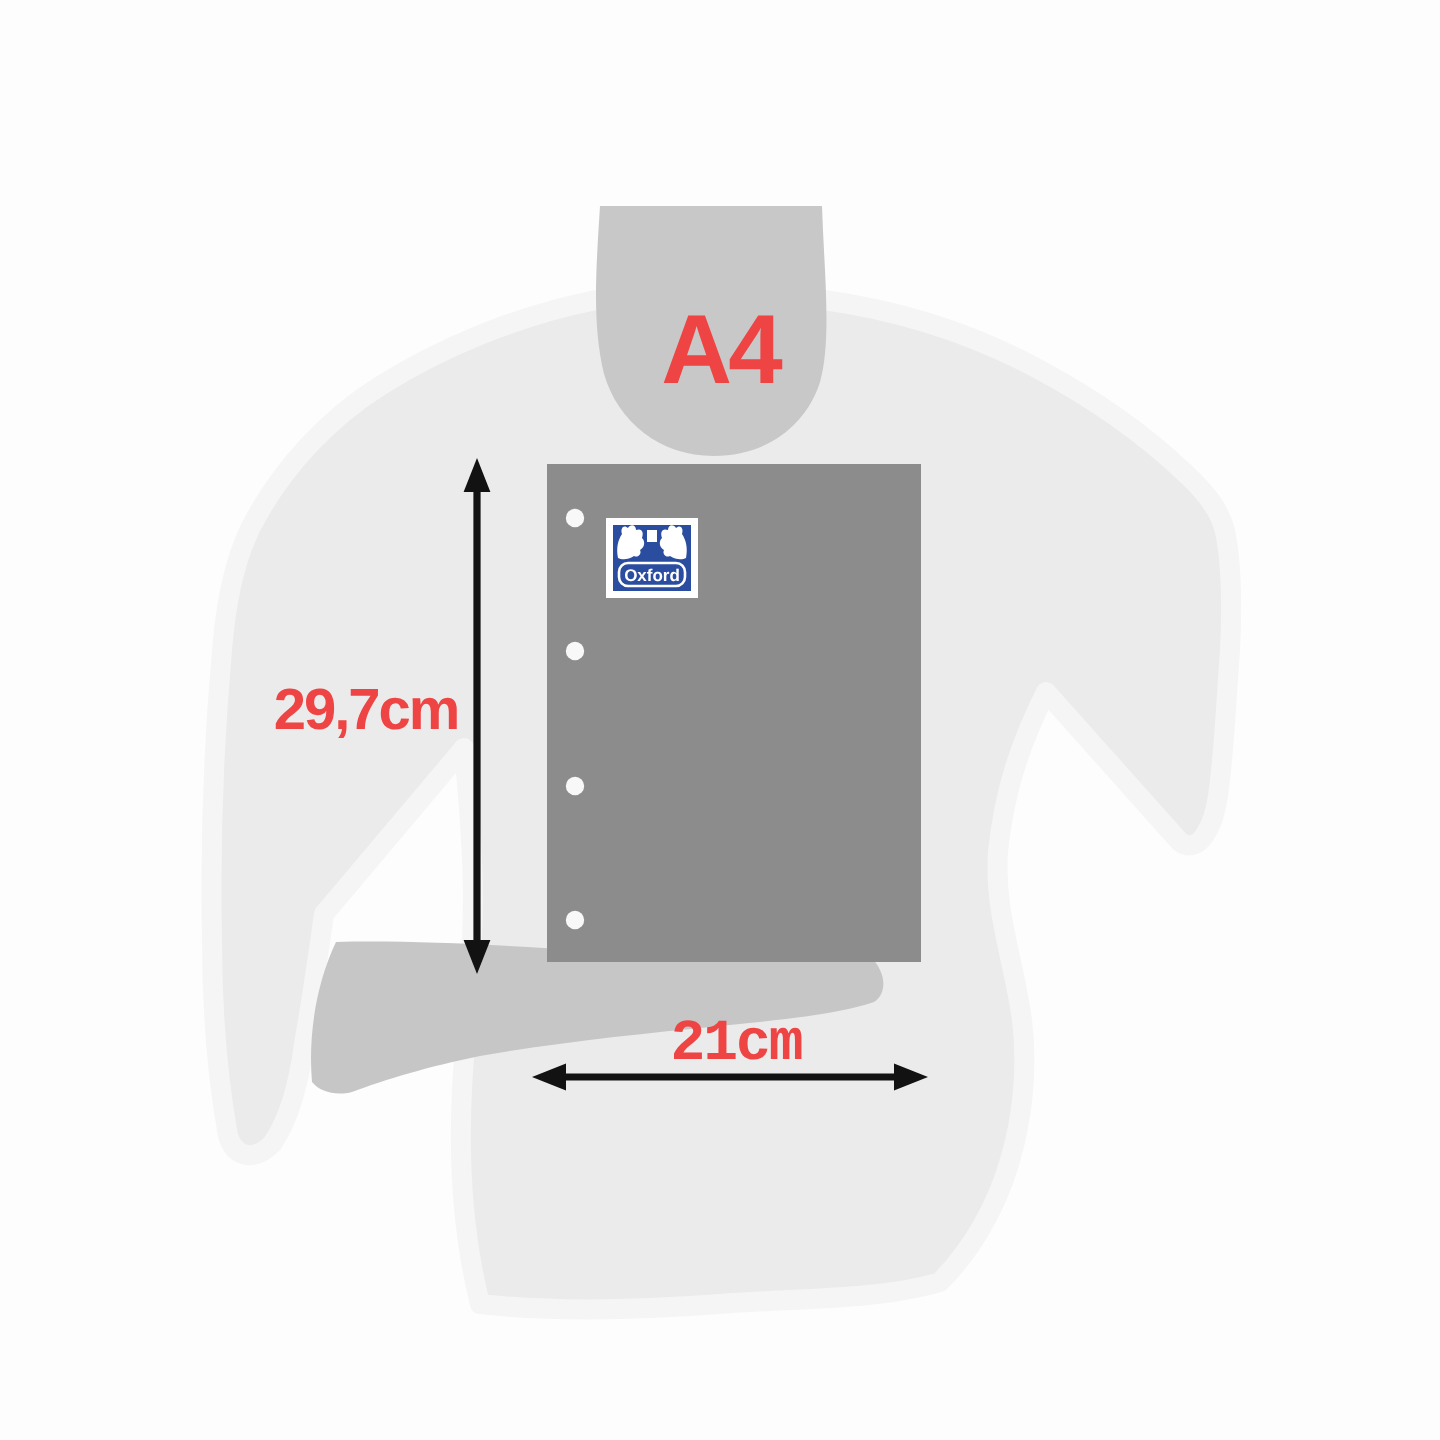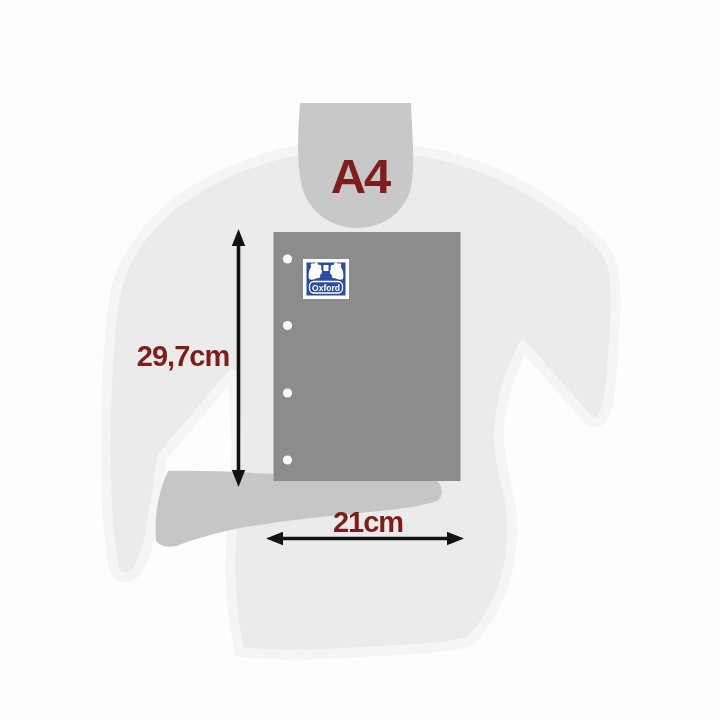--- a/index.html
+++ b/index.html
@@ -3,25 +3,25 @@
 <meta charset="utf-8">
 <style>
   html,body{margin:0;padding:0;background:#fdfdfd;}
   .canvas{
     position:relative;width:720px;height:720px;overflow:hidden;
     background:#fdfdfd;font-family:"Liberation Sans",sans-serif;
   }
   .canvas svg{position:absolute;left:0;top:0;}
   .label{
     position:absolute;transform:translate(-50%,-50%);
-    color:#7f1d1d;font-weight:bold;white-space:nowrap;line-height:1;
+    color:#ef4444;font-weight:bold;white-space:nowrap;line-height:1;
   }
   .label-format{left:360px;top:176px;font-size:49px;letter-spacing:-2px;}
   .label-height{left:183px;top:356px;font-size:29px;letter-spacing:-1px;}
-  .label-width{left:368px;top:522px;font-size:29px;letter-spacing:-1px;}
+  .label-width{left:368px;top:522px;font-size:29px;letter-spacing:-1px;font-family:Liberation Mono, monospace;}
   .logo-text{font-family:"Liberation Sans",sans-serif;font-weight:bold;}
 </style>
 </head>
 <body>
 
 <div class="canvas">
 
   <svg width="720" height="720" viewBox="0 0 720 720">
 
     <path stroke="#f5f5f5" stroke-width="10" stroke-linejoin="round" d="M240,652

